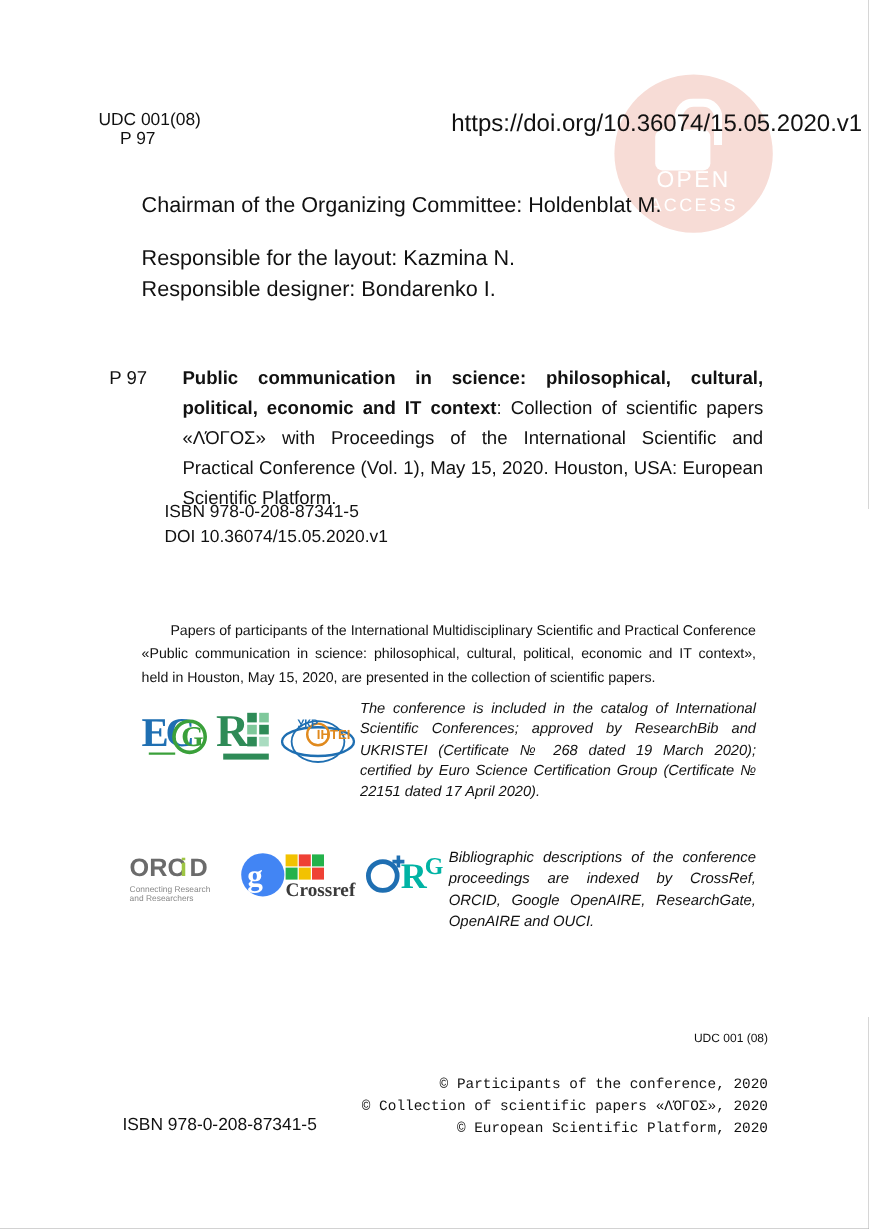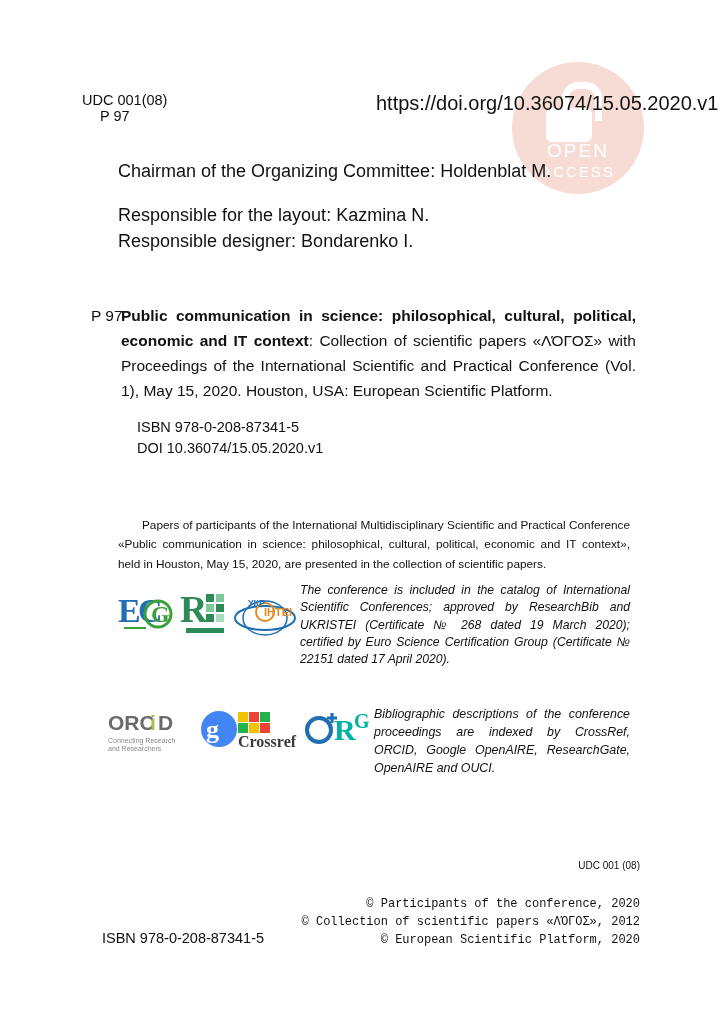--- a/index.html
+++ b/index.html
@@ -97,21 +97,21 @@
     width: 545px;
     font-size: 15.5px;
     line-height: 1.62;
   }
   .cite .code {
     position: absolute;
     left: 0; top: 0;
     width: 46px;
   }
   .cite .body {
-    margin-left: 30px;
+    margin-left: 61px;
     text-align: justify;
   }
   .cite .body b { font-weight: bold; }
 
   .isbn-block {
     position: absolute;
     left: 137px; top: 417px;
     font-size: 14.5px;
     line-height: 1.48;
   }
@@ -312,18 +312,18 @@
         <text x="0" y="30" font-family="Liberation Serif, serif" font-size="30" font-weight="bold" fill="#00b3a4">R</text>
         <text x="20" y="18" font-family="Liberation Serif, serif" font-size="20" font-weight="bold" fill="#00b3a4">G</text>
       </svg>
     </div>
     <div class="index-text">Bibliographic descriptions of the conference proceedings are indexed by CrossRef, ORCID, Google OpenAIRE, ResearchGate, OpenAIRE and OUCI.</div>
   </div>
 
   <div class="udc-bottom">UDC 001 (08)</div>
   <div class="copyright">
     <div>© Participants of the conference, 2020</div>
-    <div>© Collection of scientific papers «ΛΌГOΣ», 2012</div>
+    <div>© Collection of scientific papers «ΛΌГOΣ», 2020</div>
     <div>© European Scientific Platform, 2020</div>
   </div>
   <div class="isbn-bottom">ISBN 978-0-208-87341-5</div>
 
 </div>
 
 </body></html>

